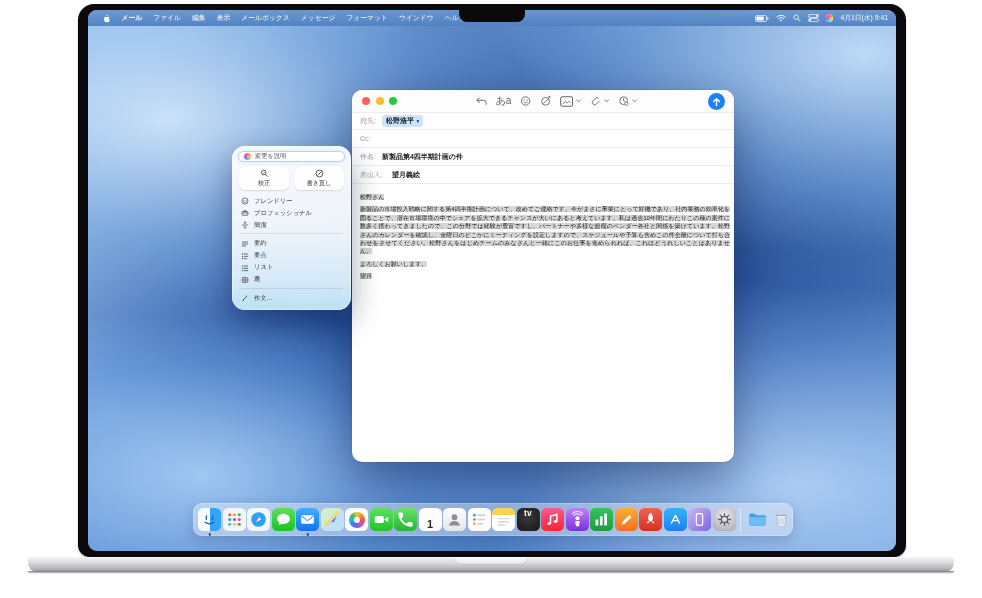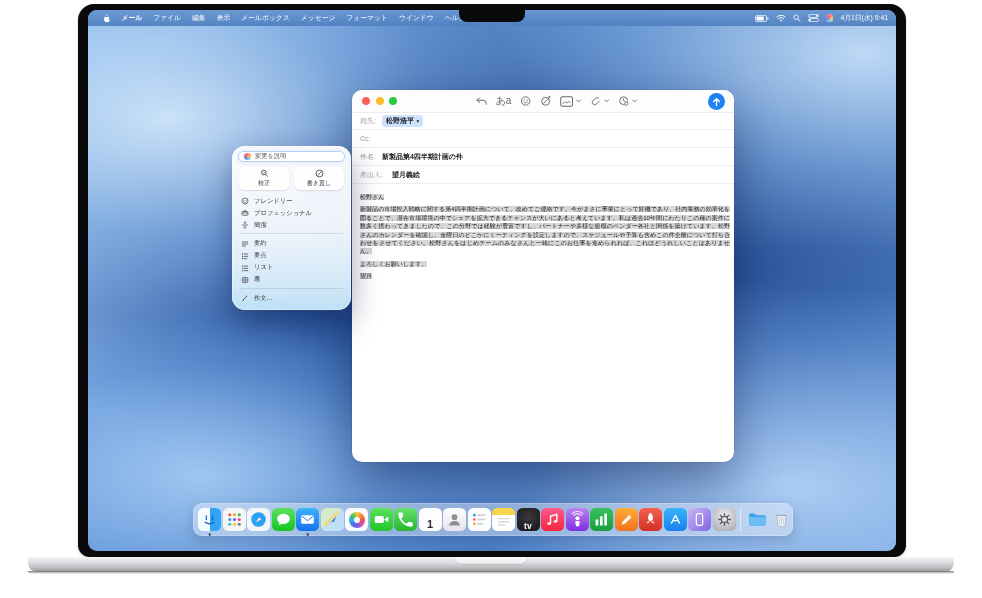--- a/index.html
+++ b/index.html
@@ -90,21 +90,21 @@
   .di-photos::before{content:"";position:absolute;inset:3.5px;border-radius:50%;background:conic-gradient(#f3c63d,#ef8f35,#e95550,#cf52b0,#7a5ce0,#3f78ef,#37b1e8,#43c35c,#f3c63d);}
   .di-photos::after{content:"";position:absolute;left:50%;top:50%;width:6px;height:6px;margin:-3px 0 0 -3px;border-radius:50%;background:#fff;}
   .di-facetime{background:linear-gradient(180deg,#5ce15e,#1fc52a);}
   .di-phone{background:linear-gradient(180deg,#67e26b,#27b52f);}
   .di-calendar{background:#fdfdfe;text-align:center;}
   .cal-day{display:block;margin-top:5px;font-size:11px;font-weight:600;color:#2a2a2e;line-height:12px;}
   .cal-dow{display:block;height:4.5px;font-size:4px;color:#e8483f;line-height:5px;}
   .di-contacts{background:linear-gradient(180deg,#fdfdfd,#e6e6ea);}
   .di-reminders{background:#fdfdfe;}
   .di-notes{background:linear-gradient(180deg,#f8d64b 0 30%,#ffffff 30%);}
-  .di-tv{background:radial-gradient(circle at 50% 40%,#3a3a3e,#161619);display:flex;align-items:flex-end;justify-content:center;}
+  .di-tv{background:radial-gradient(circle at 50% 40%,#3a3a3e,#161619);display:flex;align-items:flex-start;justify-content:center;}
   .tv-txt{color:#fff;font-size:8.5px;font-weight:700;letter-spacing:.3px;}
   .di-music{background:linear-gradient(180deg,#fb5a8a,#f9233b);}
   .di-podcasts{background:linear-gradient(180deg,#bd83f2,#7e2ee0);}
   .di-numbers{background:linear-gradient(180deg,#37c25e,#1b9c41);}
   .di-pages{background:linear-gradient(180deg,#ffac38,#f4711c);}
   .di-rocket{background:linear-gradient(180deg,#f4604f,#d33024);}
   .di-app-store{background:linear-gradient(180deg,#35b5f8,#1d7ff3);}
   .di-iphone-mirroring{background:linear-gradient(135deg,#cbb8f5,#7f63e0);}
   .di-settings{background:radial-gradient(circle at 50% 35%,#ededf1,#a6a6ae);}
 </style>

